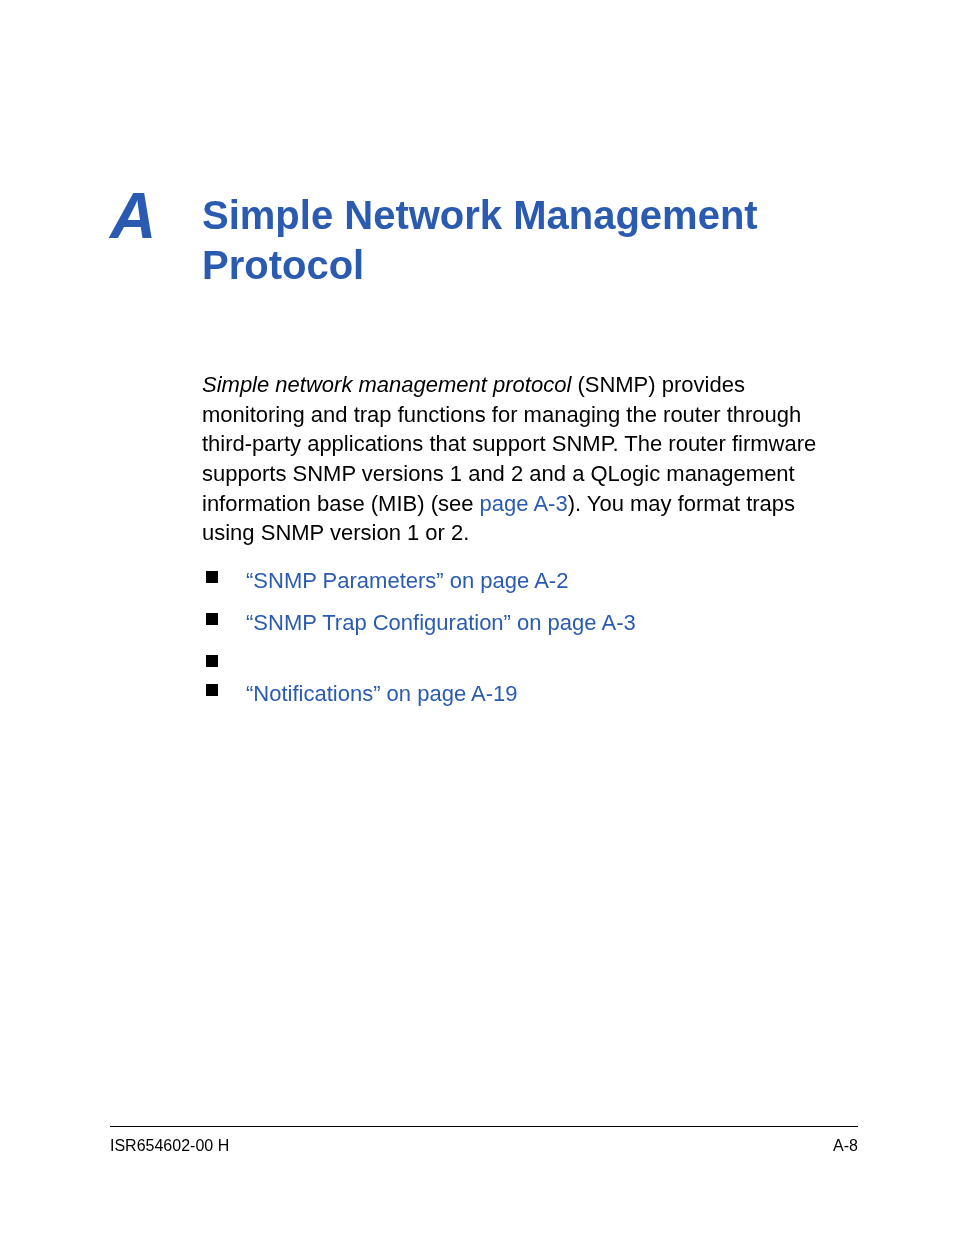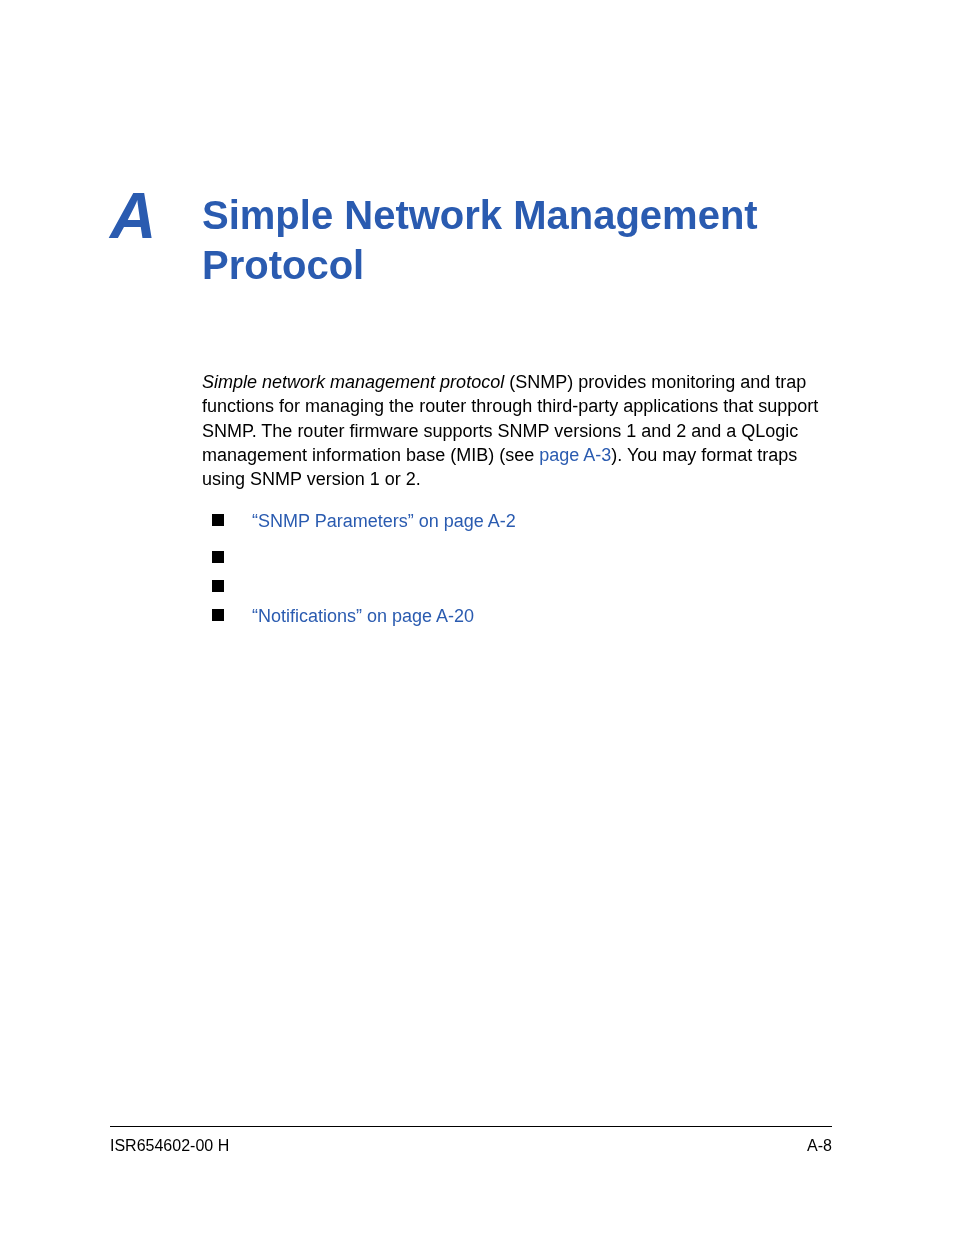--- a/index.html
+++ b/index.html
@@ -1,28 +1,28 @@
 <!DOCTYPE html>
 <html><head>
 <meta charset="utf-8">
 <style>
   * { box-sizing: border-box; margin: 0; padding: 0; }
   html, body { width: 954px; height: 1235px; background: #fff; font-family: Arial, Helvetica, sans-serif; color: #000; }
   .page { position: relative; width: 954px; height: 1235px; padding: 190px 110px 0 110px; }
   .heading-row { display: flex; align-items: flex-start; }
   .appendix-letter { font-family: Arial, Helvetica, sans-serif; font-style: italic; font-weight: 700; font-size: 64px; color: #2a5bb0; line-height: 1; width: 92px; flex: 0 0 92px; margin-top: -6px; }
   .appendix-title { font-family: Arial, Helvetica, sans-serif; font-weight: 700; font-size: 40px; color: #2a5bb0; line-height: 1.25; }
-  .body { margin-left: 92px; margin-top: 80px; font-size: 18px; line-height: 1.35; color: #000; }
+  .body { margin-left: 92px; margin-top: 80px; font-size: 22px; line-height: 1.35; color: #000; }
   .para { margin-bottom: 18px; }
   .italic-run { font-style: italic; }
   .link { color: #2a5bb0; text-decoration: none; }
-  ul.bullets { list-style: none; padding: 0; margin: 10px; }
+  ul.bullets { list-style: none; padding: 0; margin: 4px; }
   ul.bullets li { display: flex; align-items: flex-start; margin-bottom: 12px; }
   .bullet-sq { width: 12px; height: 12px; background: #000; flex: 0 0 12px; margin-top: 5px; margin-right: 28px; }
-  .footer { position: absolute; left: 110px; right: 122px; bottom: 80px; border-top: 1.5px solid #000; padding-top: 10px; display: flex; justify-content: space-between; font-size: 16px; color: #000; }
+  .footer { position: absolute; left: 110px; right: 96px; bottom: 80px; border-top: 1.5px solid #000; padding-top: 10px; display: flex; justify-content: space-between; font-size: 16px; color: #000; }
 </style>
 </head>
 <body>
 
 <div class="page">
 
   <div class="heading-row">
     <div class="appendix-letter">A</div>
     <div class="appendix-title">Simple Network Management Protocol</div>
   </div>
@@ -33,27 +33,28 @@
     </p>
 
 
     <ul class="bullets">
       <li>
         <span class="bullet-sq"></span>
         <a class="link">“SNMP Parameters” on page A-2</a>
       </li>
       <li>
         <span class="bullet-sq"></span>
+        <a class="link">“SNMP Trap Configuration” on page A-3</a>
       </li>
       <li>
         <span class="bullet-sq"></span>
       </li>
       <li>
         <span class="bullet-sq"></span>
-        <a class="link">“Notifications” on page A-20</a>
+        <a class="link">“Notifications” on page A-19</a>
       </li>
     </ul>
   </div>
 
   <div class="footer">
     <span>ISR654602-00  H</span>
     <span>A-8</span>
   </div>
 
 </div>

